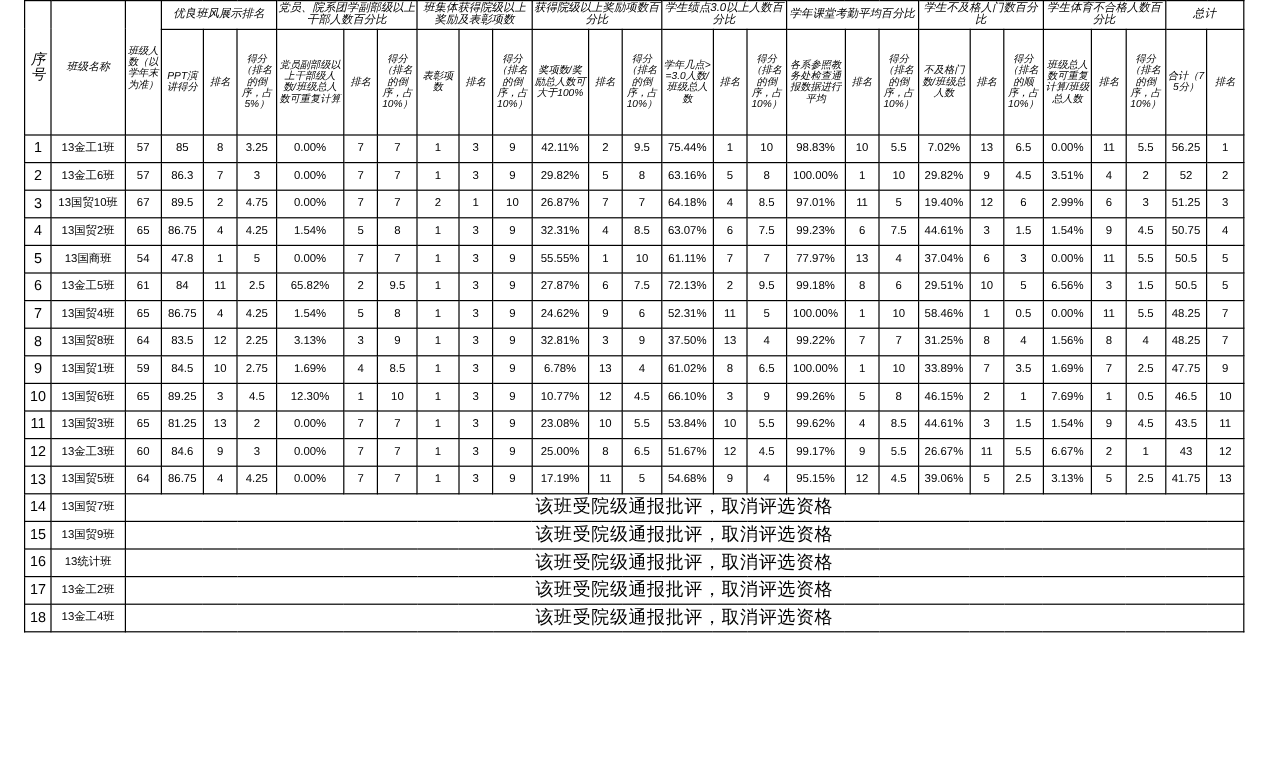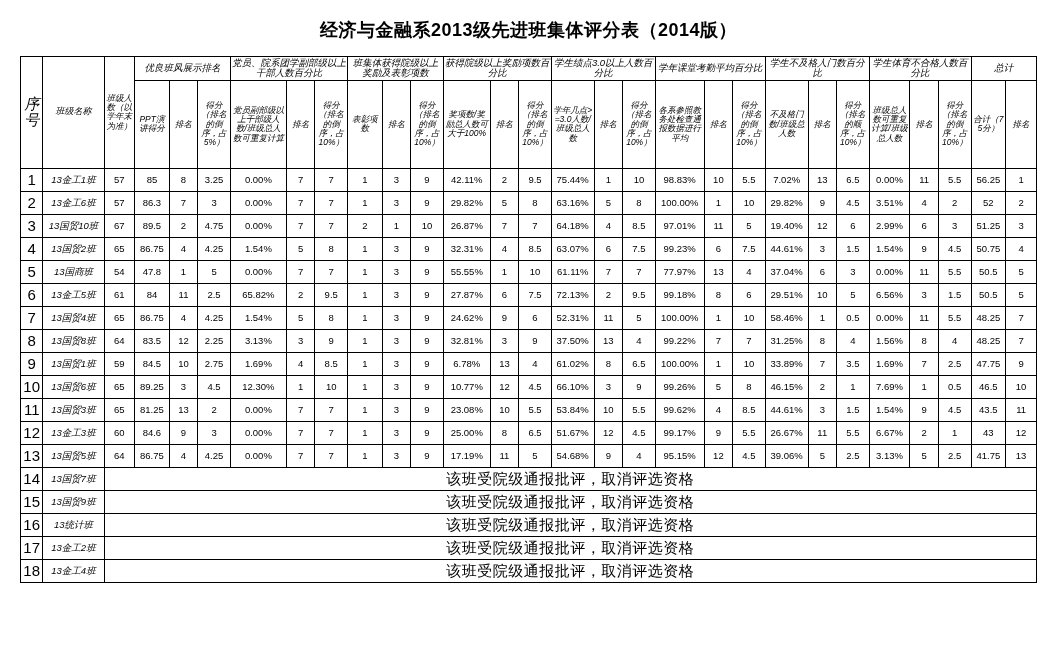--- a/index.html
+++ b/index.html
@@ -63,37 +63,35 @@
   .vtall {
     height: 88px;
   }
   tbody td {
     height: 20px;
     font-size: 9.5px;
   }
   td.name {
     text-align: center;
     font-size: 9.5px;
-    font-style: italic;
   }
   td.note {
     font-size: 15px;
     letter-spacing: 0.5px;
   }
   .seq {
-    font-size: 15px;
+    font-size: 12px;
     margin-top: 24px;
   }
 </style>
 </head>
 <body>
 
 <div class="page">
 
-  <div class="title">经济与金融系2013级先进班集体评分表（2014版）</div>
 
   <div class="table-wrap">
     <table class="grid">
       <colgroup>
         <col style="width:22px">
         <col style="width:60px">
         <col style="width:30px">
         <col style="width:34px">
         <col style="width:28px">
         <col style="width:32px">

